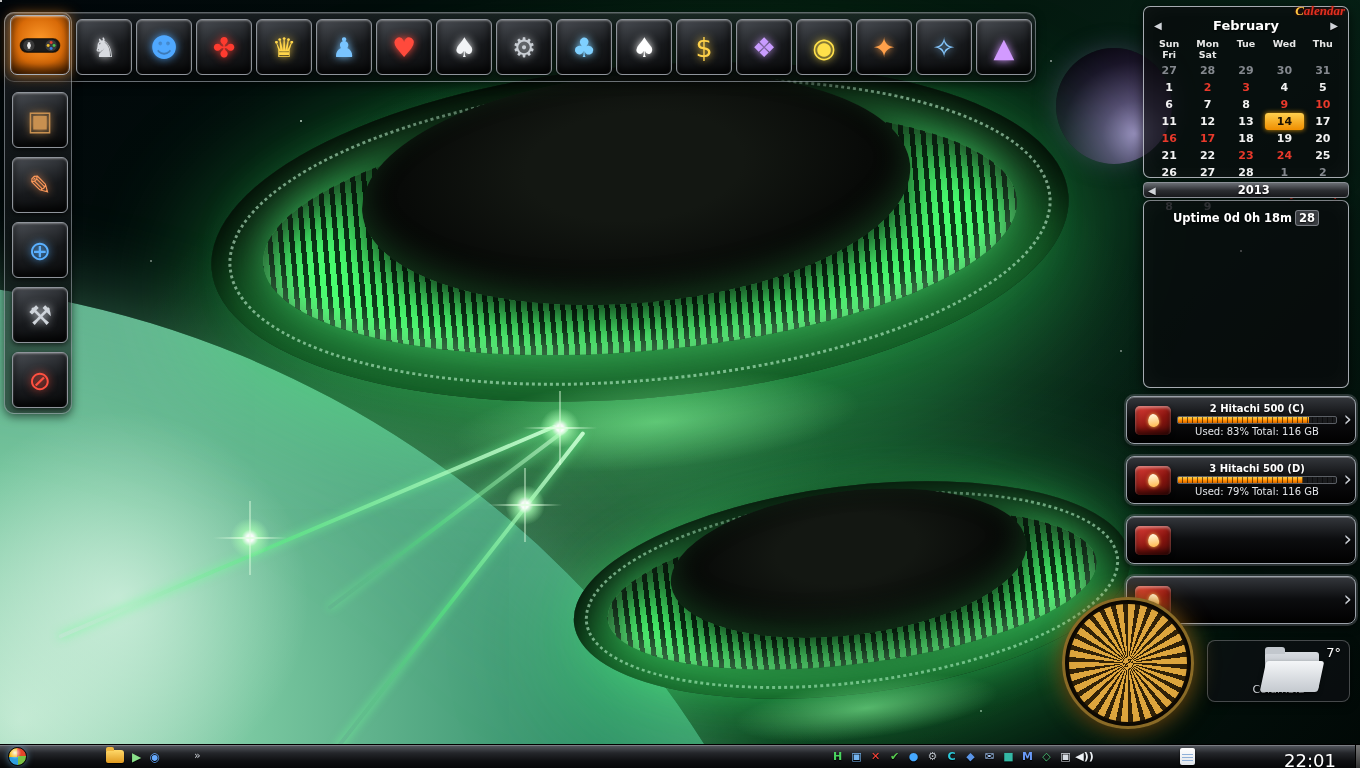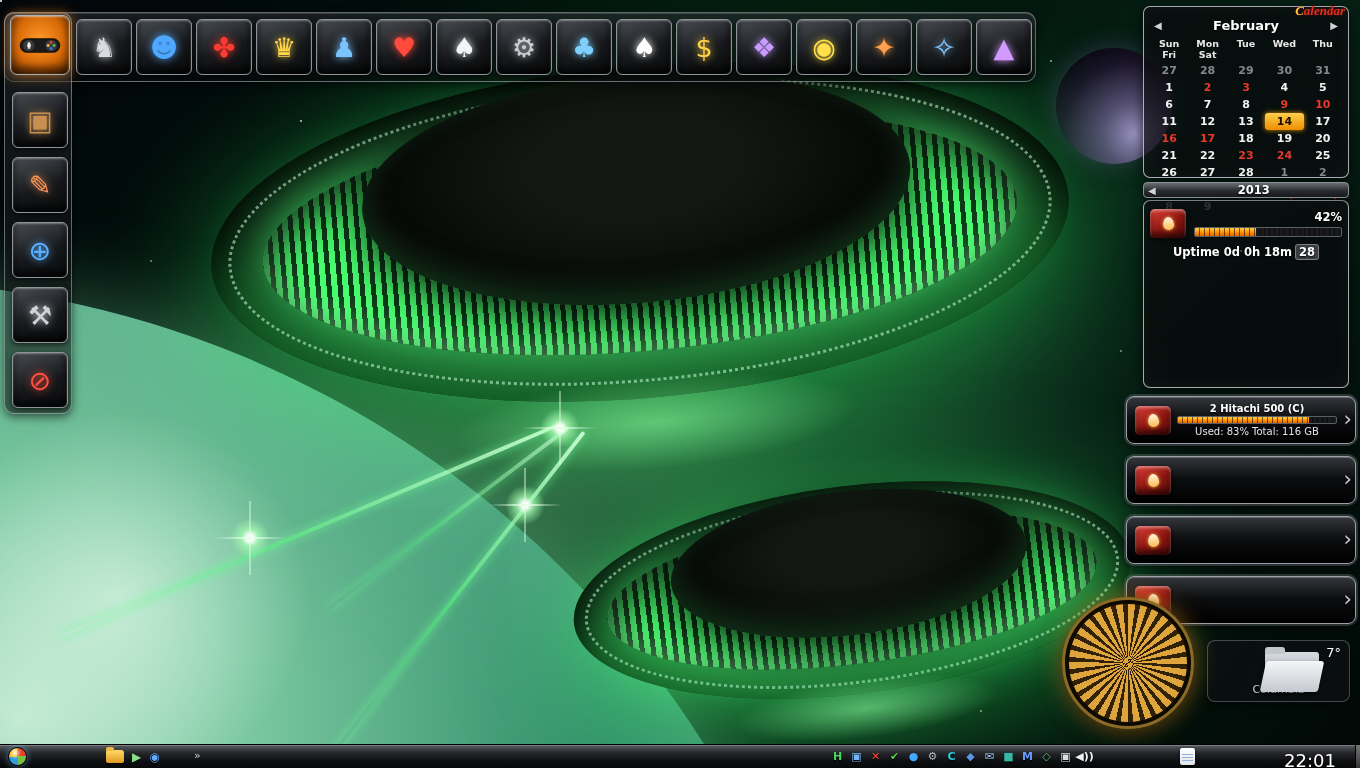--- a/index.html
+++ b/index.html
@@ -359,31 +359,20 @@
         <div class="cal-cell t-dim">9</div>
       </div>
   </div>
   <div class="year-bar">
     <span class="arr">◀</span>
     <span class="year">2013</span>
   </div>
 
   <div class="widget systeminfo">
     <div class="logo si-logo">SystemInfo</div>
-    <div class="si-row">
-      <div class="dev-icon">
-          <div class="flame"></div>
-        </div>
-      <div class="si-col">
-        <div class="si-val">42%</div>
-        <div class="seg-bar">
-            <div class="fill" style="width: 42%;"></div>
-          </div>
-      </div>
-    </div>
     <div class="si-uptime">
       <span>Uptime 0d 0h 18m</span><span class="up-badge">28</span>
     </div>
   </div>
 
   <div class="drive-list">
       <div class="drive-panel">
         <div class="dev-icon">
           <div class="flame"></div>
         </div>
@@ -392,20 +381,27 @@
           <div class="seg-bar">
             <div class="fill" style="width: 83%;"></div>
           </div>
           <div class="drive-info">Used: 83% Total: 116 GB</div>
         </div>
         <div class="chev">›</div>
       </div>
       <div class="drive-panel">
         <div class="dev-icon">
           <div class="flame"></div>
+        </div>
+        <div class="drive-body">
+          <div class="drive-title">3 Hitachi 500 (D)</div>
+          <div class="seg-bar">
+            <div class="fill" style="width: 79%;"></div>
+          </div>
+          <div class="drive-info">Used: 79% Total: 116 GB</div>
         </div>
         <div class="chev">›</div>
       </div>
       <div class="drive-panel">
         <div class="dev-icon">
           <div class="flame"></div>
         </div>
         <div class="chev">›</div>
       </div>
       <div class="drive-panel">

